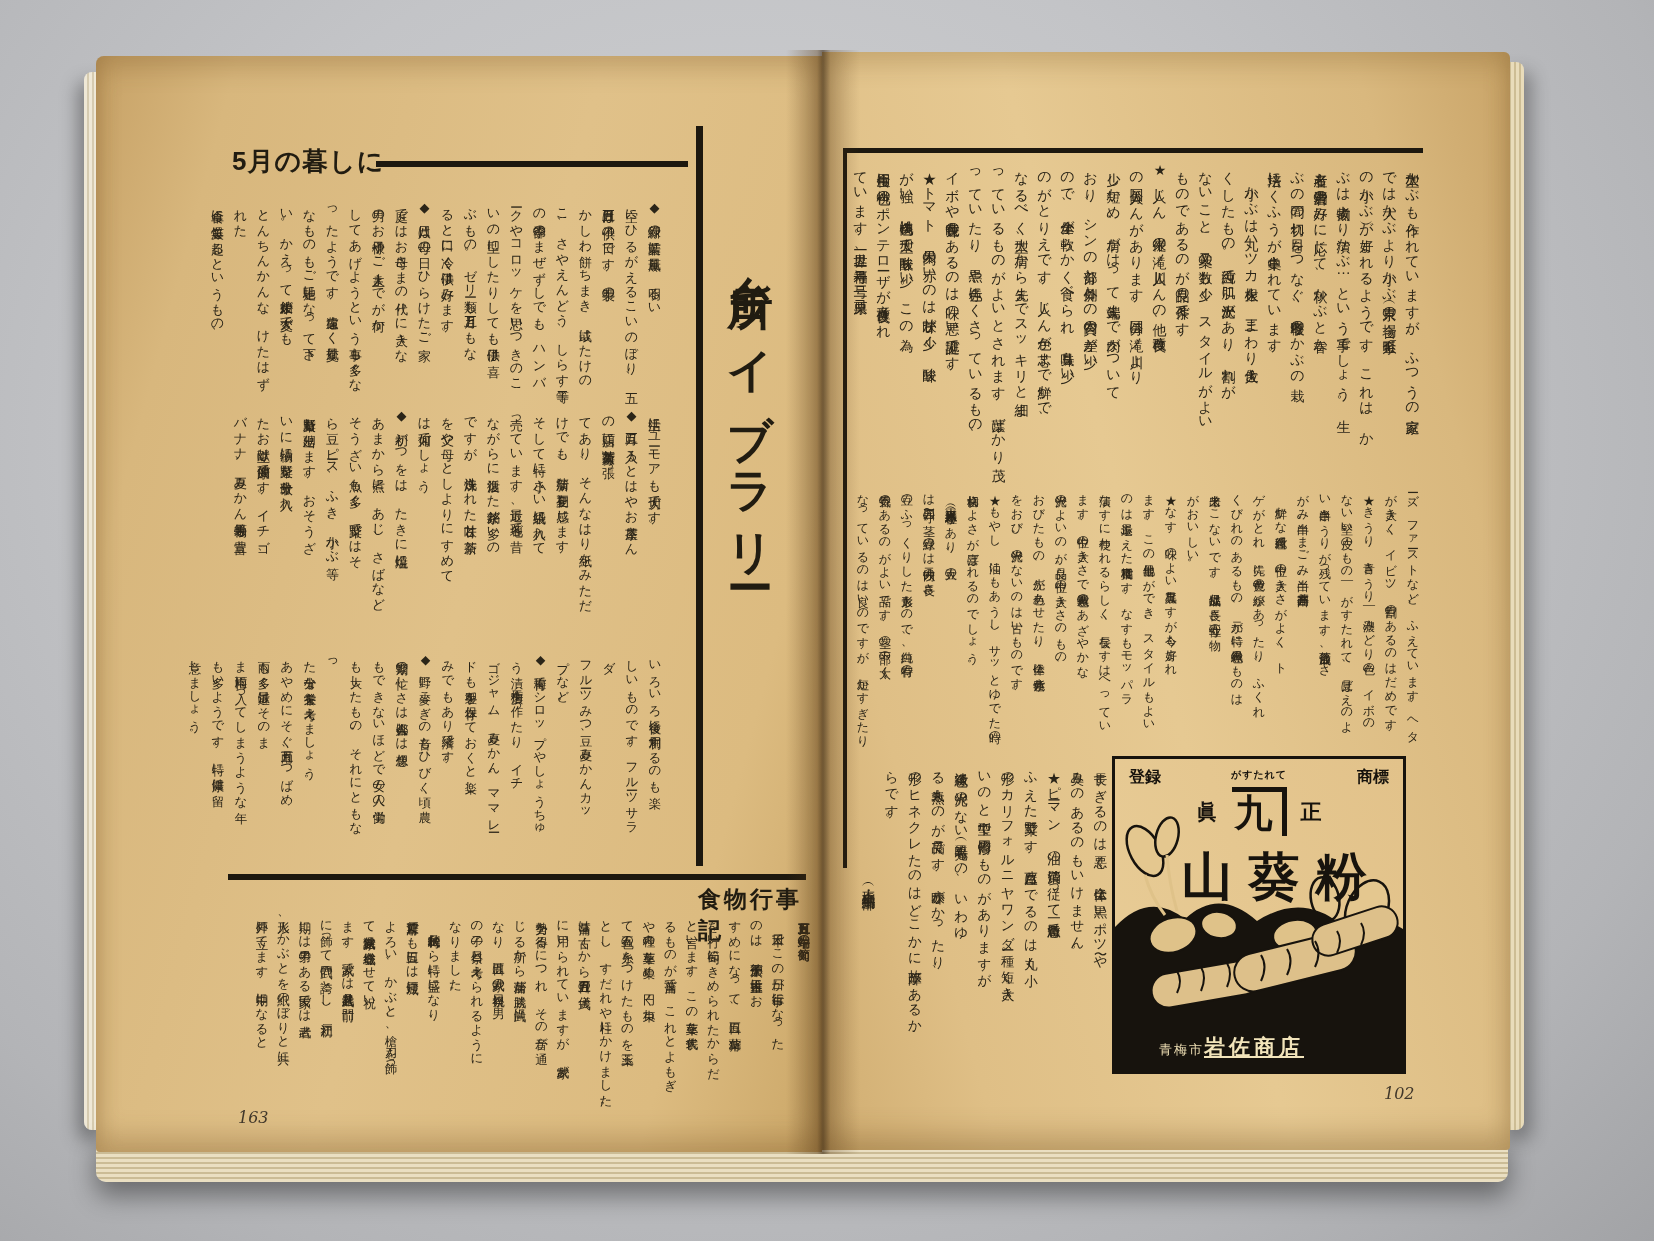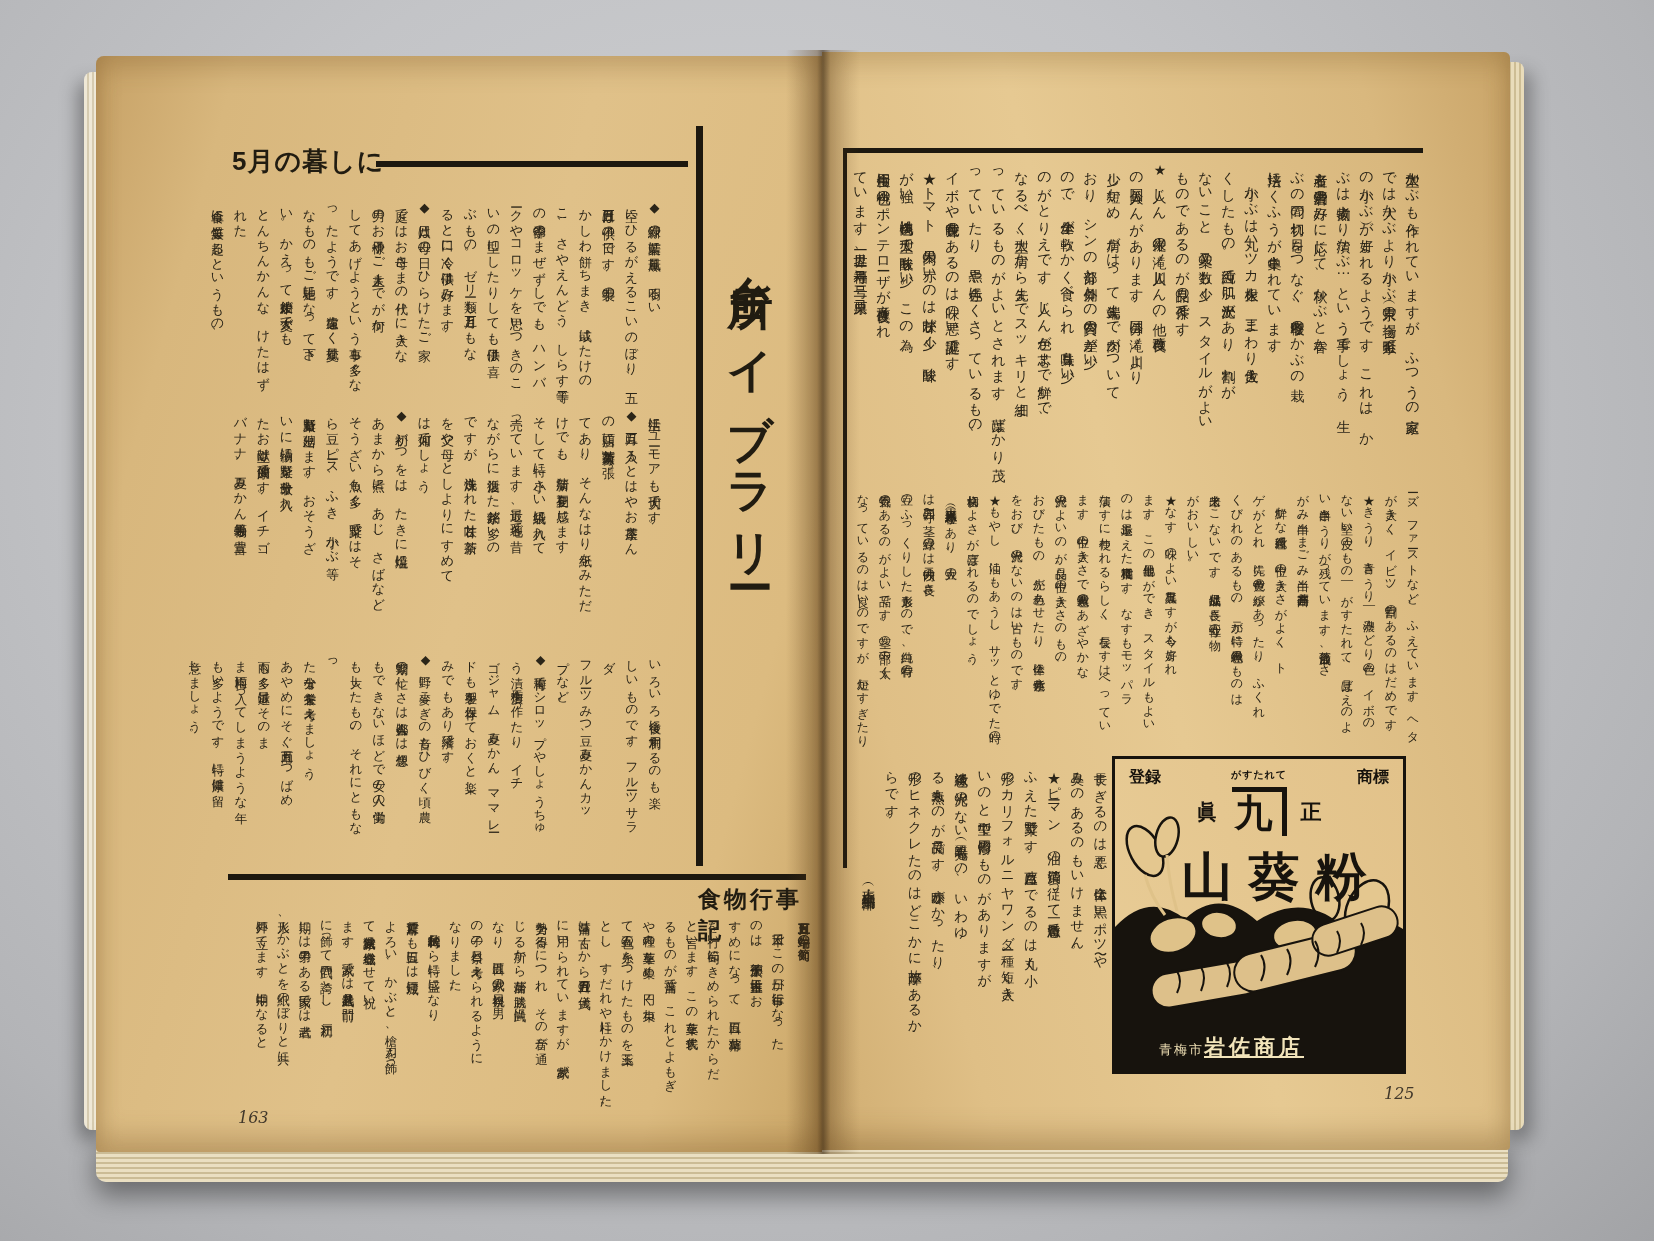--- a/index.html
+++ b/index.html
@@ -334,18 +334,18 @@
 
           <div class="ad-main">山葵粉</div>
 
           <div class="ad-shop-line">
             <span class="ad-city">青梅市</span>
             <span class="ad-shop">岩佐商店</span>
           </div>
         </div>
       </div>
 
-      <div class="ab pagenum" style="left:562px;top:1032px;">125</div>
+      <div class="ab pagenum" style="left:562px;top:1032px;">102</div>
     </div>
 
     <div class="spine"></div>
   </div>
 </div>
 
 </body></html>

